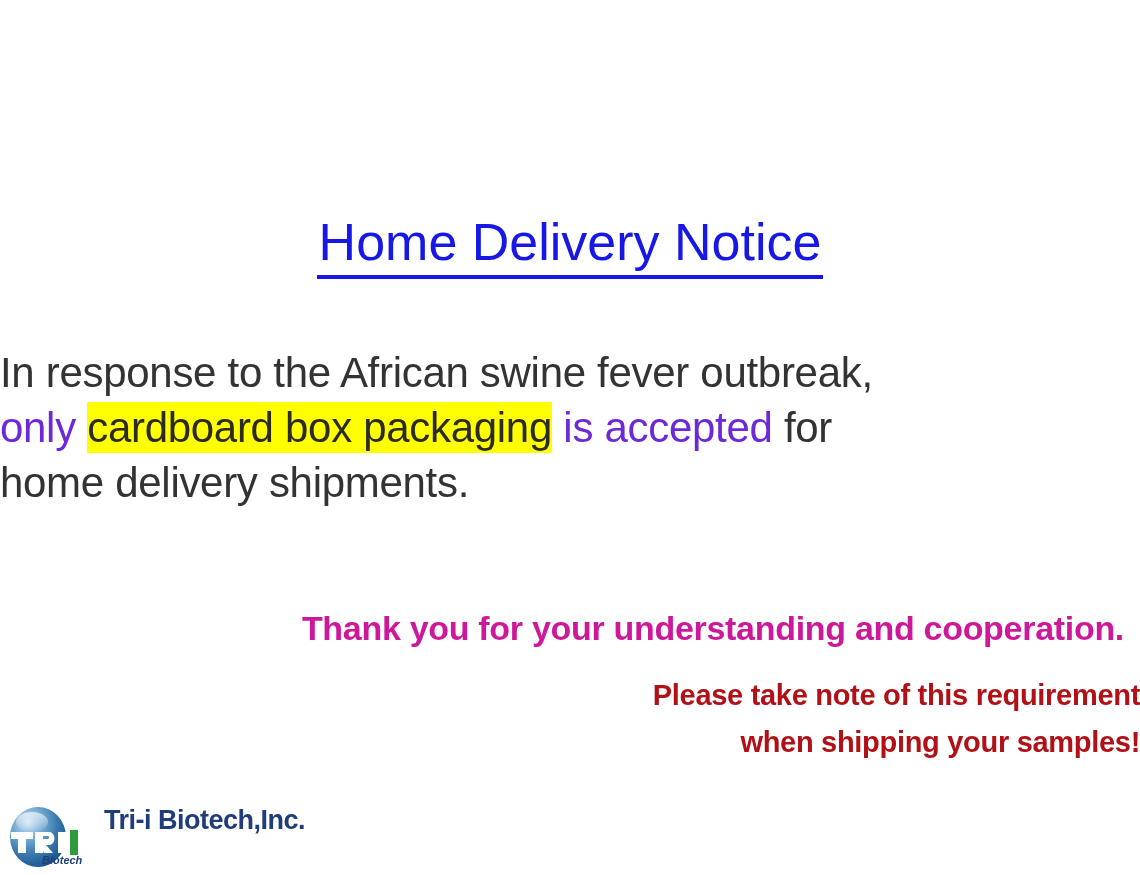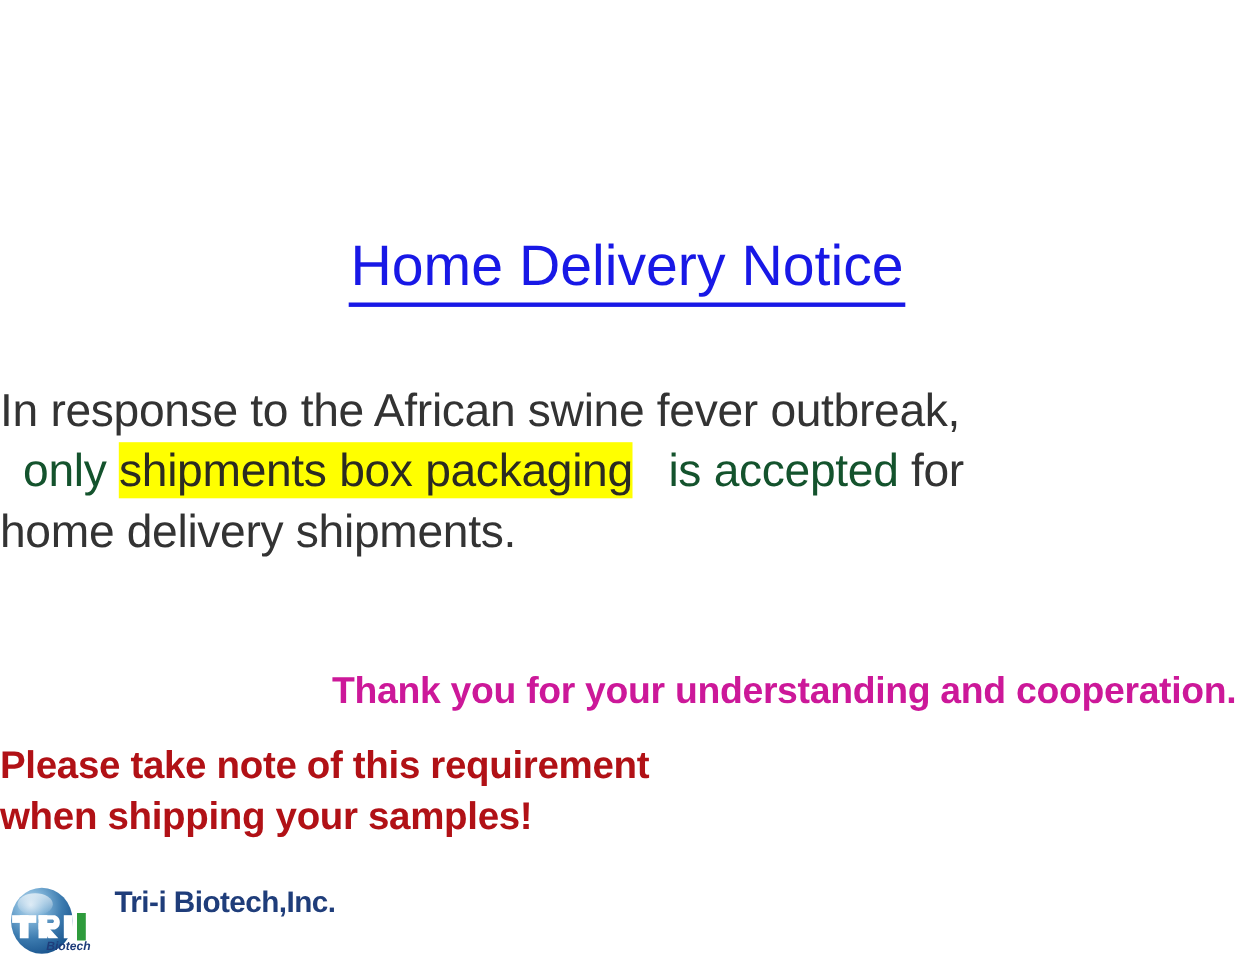--- a/index.html
+++ b/index.html
@@ -90,21 +90,21 @@
     font-size: 42px;
     line-height: 55px;
     color: #333333;
     letter-spacing: -0.3px;
   }
   .main-para .line {
     display: block;
     white-space: nowrap;
   }
   .t-dark    { color: #333333; }
-  .t-green   { color: #14532d; margin-left: 21px; }
+  .t-green   { color: #6d28d9; }
   .t-red     { color: #B11116; }
   .hl-yellow {
     background: #FFFF00;
     color: #2B2B22;
     padding: 2px 0;
     box-decoration-break: clone;
     -webkit-box-decoration-break: clone;
   }
   .hl-gray {
     background: #BFBFBF;
@@ -127,24 +127,24 @@
     line-height: 1.15;
     color: #CC1899;
     letter-spacing: -0.3px;
     white-space: nowrap;
   }
   .notice-block {
     position: absolute;
     left: 0;
     top: 495px;
     width: 1140px;
-    text-align: left;
-    font-family: "Liberation Sans", "DejaVu Sans", sans-serif;
-    font-weight: bold;
-    font-size: 35px;
+    text-align: right;
+    font-family: "Liberation Sans", "DejaVu Sans", sans-serif;
+    font-weight: bold;
+    font-size: 29px;
     line-height: 47px;
     color: #B11116;
     letter-spacing: -0.3px;
   }
   .notice-block .line { display: block; white-space: nowrap; }
 
   
   .logo {
     position: absolute;
     left: 8px;
@@ -184,21 +184,21 @@
       <span class="subtitle">Home Delivery Notice</span>
     </div>
 
     <div class="main-para">
 
       <span class="line">
         <span class="t-dark">In response to the African swine fever outbreak,</span>
       </span>
 
       <span class="line">
-        <span class="t-green">only </span><span class="hl-yellow">shipments box packaging</span><span class="t-green"> is accepted</span><span class="t-dark"> for</span>
+        <span class="t-green">only </span><span class="hl-yellow">cardboard box packaging</span><span class="t-green"> is accepted</span><span class="t-dark"> for</span>
       </span>
 
       <span class="line">
         <span class="t-dark">home delivery shipments.</span>
       </span>
 
 
     </div>
 
     <div class="thanks-line">Thank you for your understanding and cooperation.</div>

